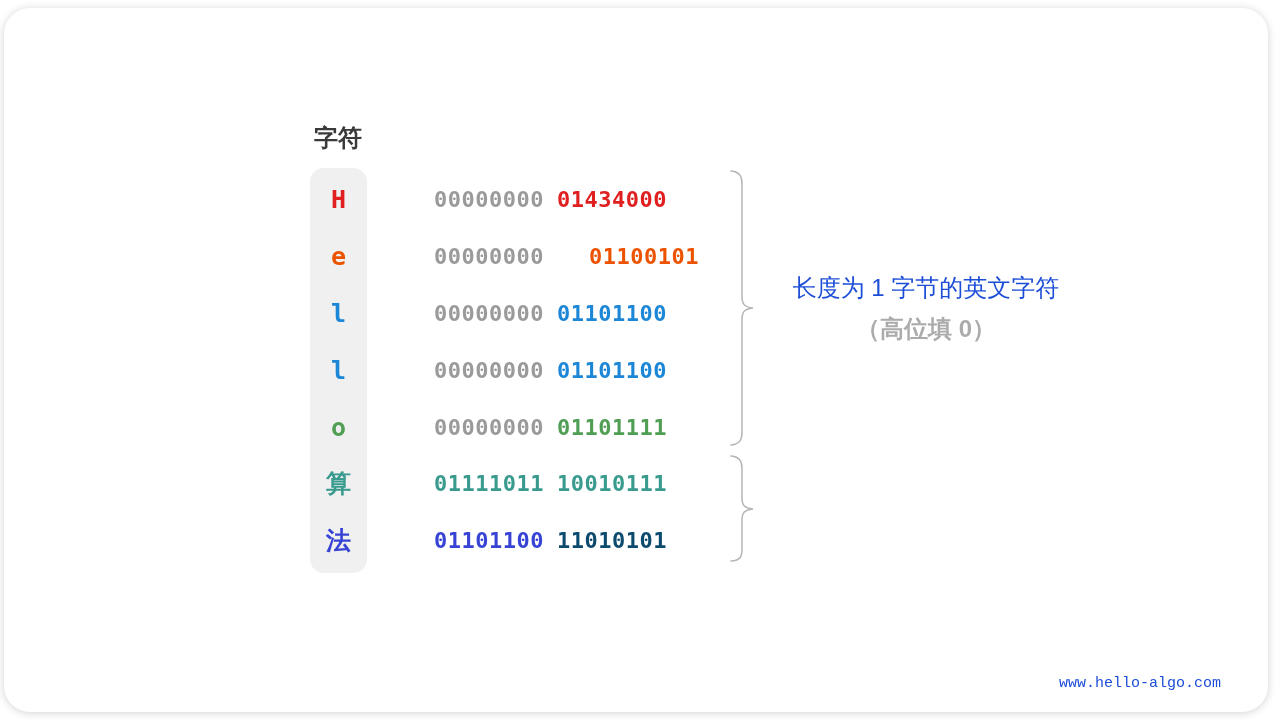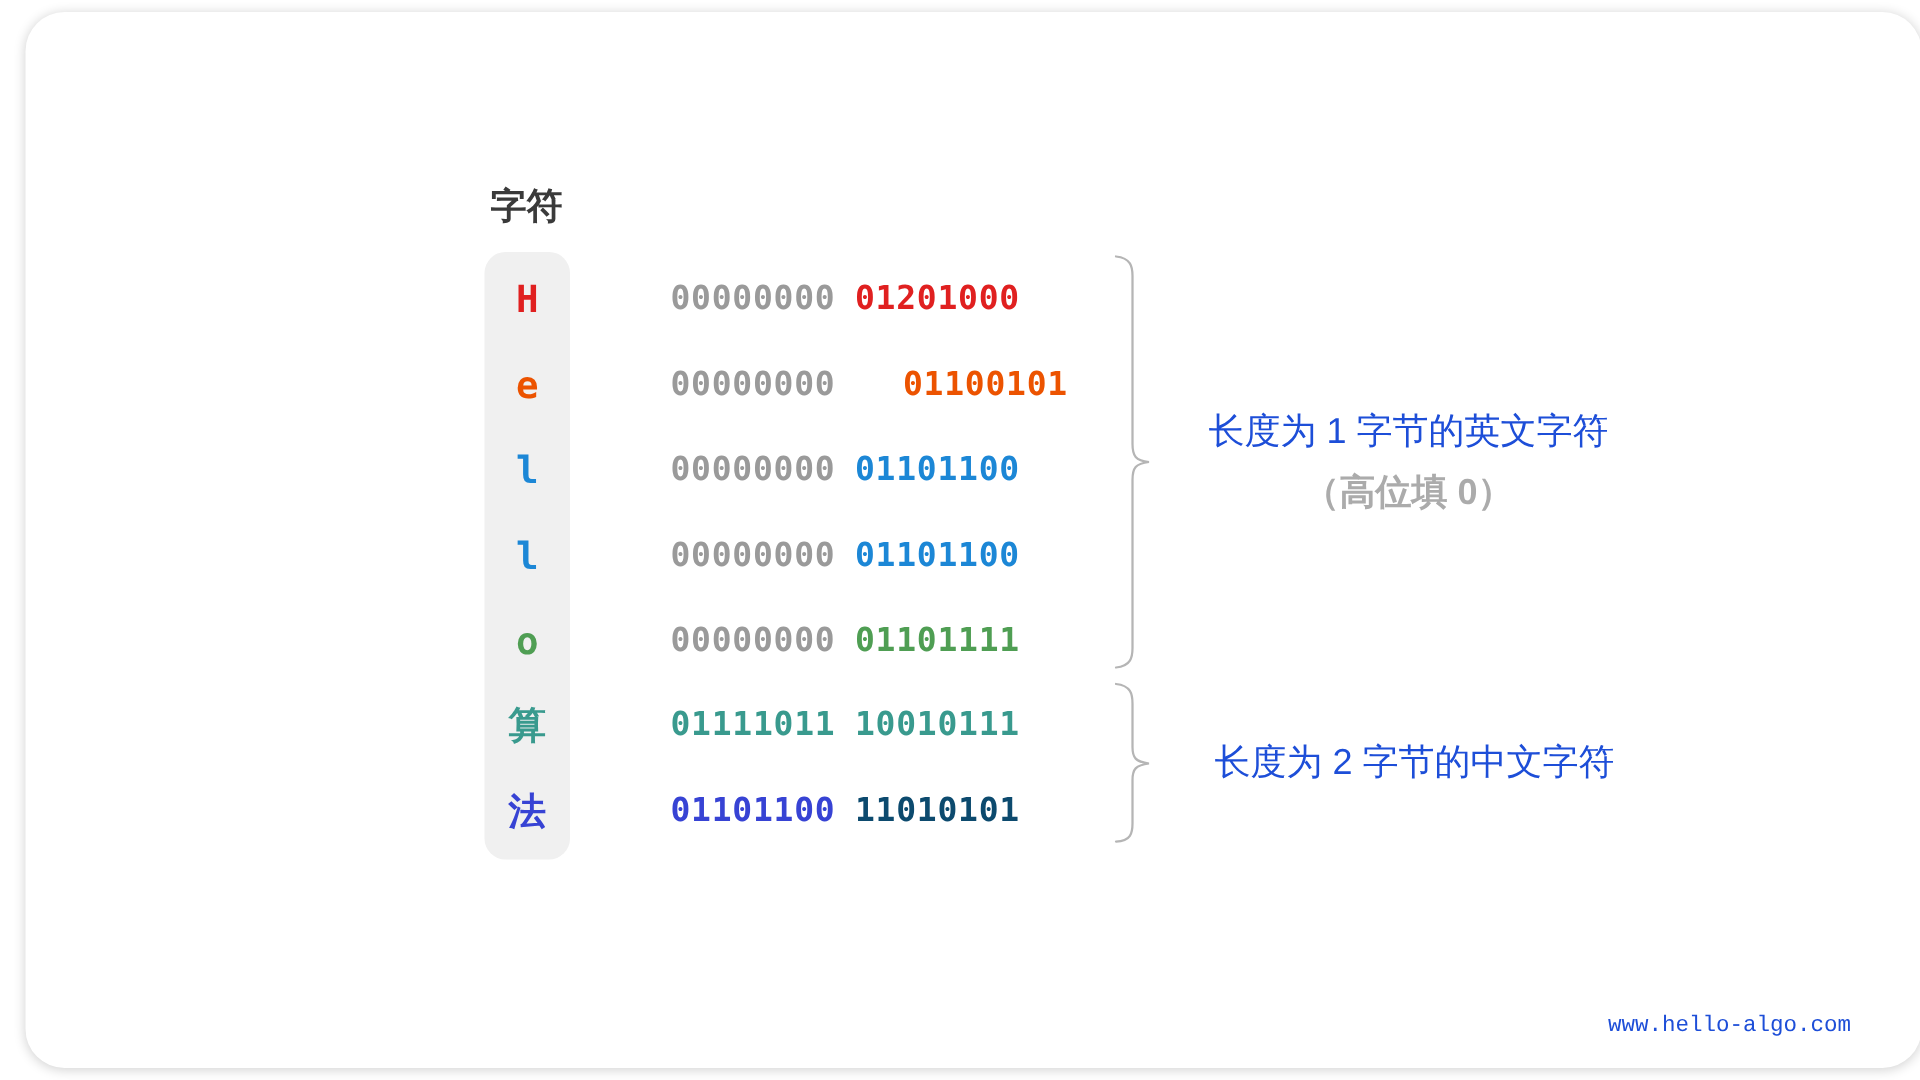--- a/index.html
+++ b/index.html
@@ -1,18 +1,18 @@
 <!DOCTYPE html>
 <html><head>
 <meta charset="utf-8">
 <style>
   html,body{margin:0;padding:0;background:#ffffff;}
   body{width:1280px;height:720px;position:relative;overflow:hidden;
        font-family:"Liberation Sans","DejaVu Sans",sans-serif;}
-  .card{position:absolute;left:17px;top:8px;width:1264px;height:704px;
+  .card{position:absolute;left:4px;top:8px;width:1264px;height:704px;
         background:#ffffff;border-radius:26px;
         box-shadow:0 1px 8px rgba(0,0,0,0.18);}
   .col-header{position:absolute;font-weight:bold;color:#3a3a3a;font-size:24px;
         height:32px;line-height:32px;text-align:center;}
   .char-header{left:298px;top:114px;width:72px;}
   .unicode-header{left:430px;top:115px;width:245px;
         font-family:"DejaVu Sans Mono","Liberation Mono",monospace;font-size:23px;}
   .char-pill{position:absolute;left:306px;top:160px;width:57px;height:405px;
         background:#f0f0f0;border-radius:14px;}
   .char-cell{position:absolute;left:306px;width:57px;height:32px;line-height:32px;
@@ -37,21 +37,21 @@
 
   <div class="col-header char-header">字符</div>
 
 
   <div class="char-pill"></div>
 
   <div id="rows">
       <div class="char-cell" style="top: 176px; color: rgb(224, 32, 32);">H</div>
       <div class="bin-row" style="top: 177px;">
         <span class="muted">00000000</span>
-        <span style="color: rgb(224, 32, 32);">01201000</span>
+        <span style="color: rgb(224, 32, 32);">01434000</span>
       </div>
       <div class="char-cell" style="top: 233px; color: rgb(236, 83, 0);">e</div>
       <div class="bin-row" style="top: 234px;">
         <span class="muted">00000000</span>
         <span style="color: rgb(236, 83, 0); margin-left: 32px;">01100101</span>
       </div>
       <div class="char-cell" style="top: 290px; color: rgb(28, 135, 214);">l</div>
       <div class="bin-row" style="top: 291px;">
         <span class="muted">00000000</span>
         <span style="color: rgb(28, 135, 214);">01101100</span>
@@ -82,17 +82,16 @@
     <path d="M727,163 C737,164 738,170 738,176 L738,288 C738,296 740,299 749,300
              C740,301 738,304 738,312 L738,424 C738,430 737,436 727,437" fill="none" stroke="#b5b5b5" stroke-width="1.5" stroke-linecap="round"></path>
     <path d="M727,448 C737,449 738,455 738,461 L738,490 C738,497 740,500 749,501
              C740,502 738,505 738,512 L738,541 C738,547 737,553 727,553" fill="none" stroke="#b5b5b5" stroke-width="1.5" stroke-linecap="round"></path>
   </svg>
 
   <div class="annotation" style="left:772px;top:264px;width:300px;">长度为 1 字节的英文字符</div>
 
   <div class="annotation sub" style="left:772px;top:305px;width:300px;">（高位填 0）</div>
 
-  <div class="annotation" style="left:776px;top:485px;width:300px;">长度为 2 字节的中文字符</div>
 
   <div class="watermark">www.hello-algo.com</div>
 
 </div>
 
 </body></html>

